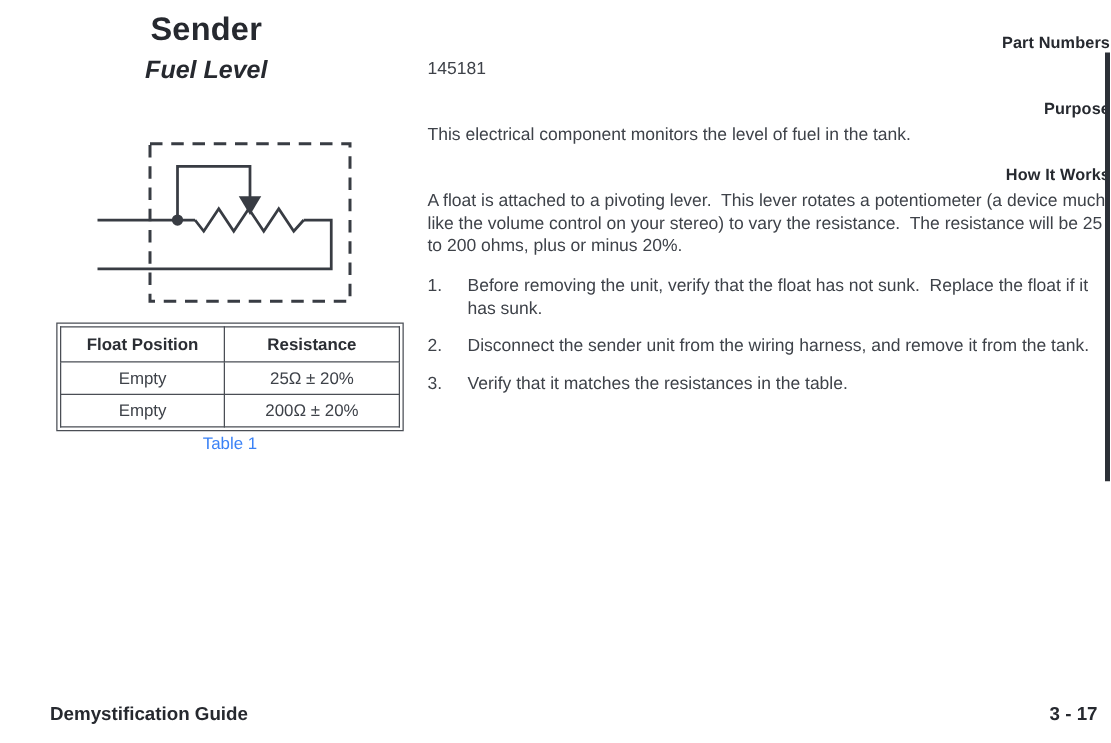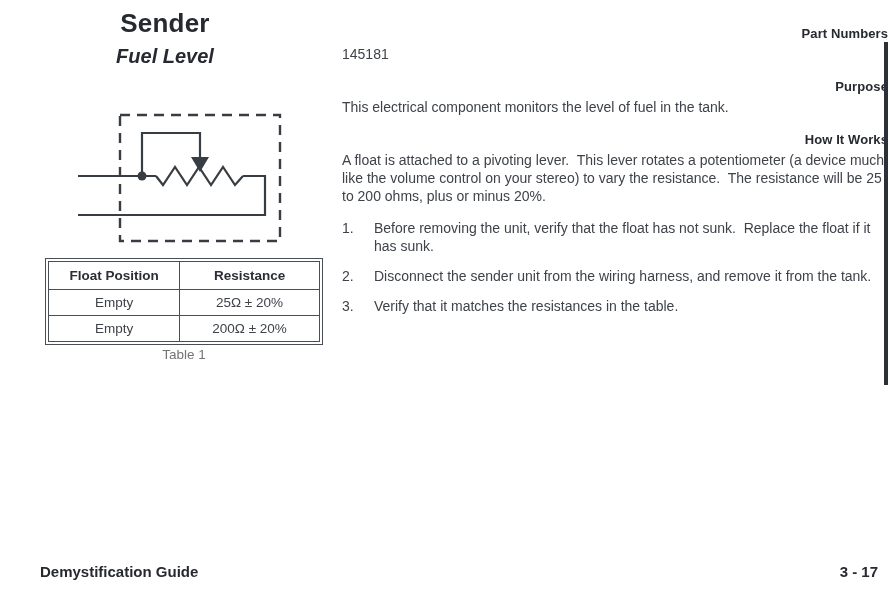--- a/index.html
+++ b/index.html
@@ -30,21 +30,21 @@
     font-size:13.5px; color:#3e4249;
   }
   .tablewrap th, .tablewrap td {
     border:1.5px solid #4a4e55; text-align:center; padding:0;
   }
   .tablewrap th { height:27px; font-weight:bold; color:#2b2e34; }
   .tablewrap td { height:25px; }
   .col-float { width:48%; }
   .table-caption {
     position:absolute; left:45px; top:347px; width:278px;
-    text-align:center; font-size:13.5px; color:#737373;
+    text-align:center; font-size:13.5px; color:#3b82f6;
   }
 
   
   .right-col { position:absolute; left:342px; top:10px; width:546px; }
   .sec { margin:0 0 14px; }
   .sec-heading {
     margin:16px 0 4px; font-size:13px; font-weight:bold; color:#26292f;
     letter-spacing:.1px;
     text-align:right;
   }

